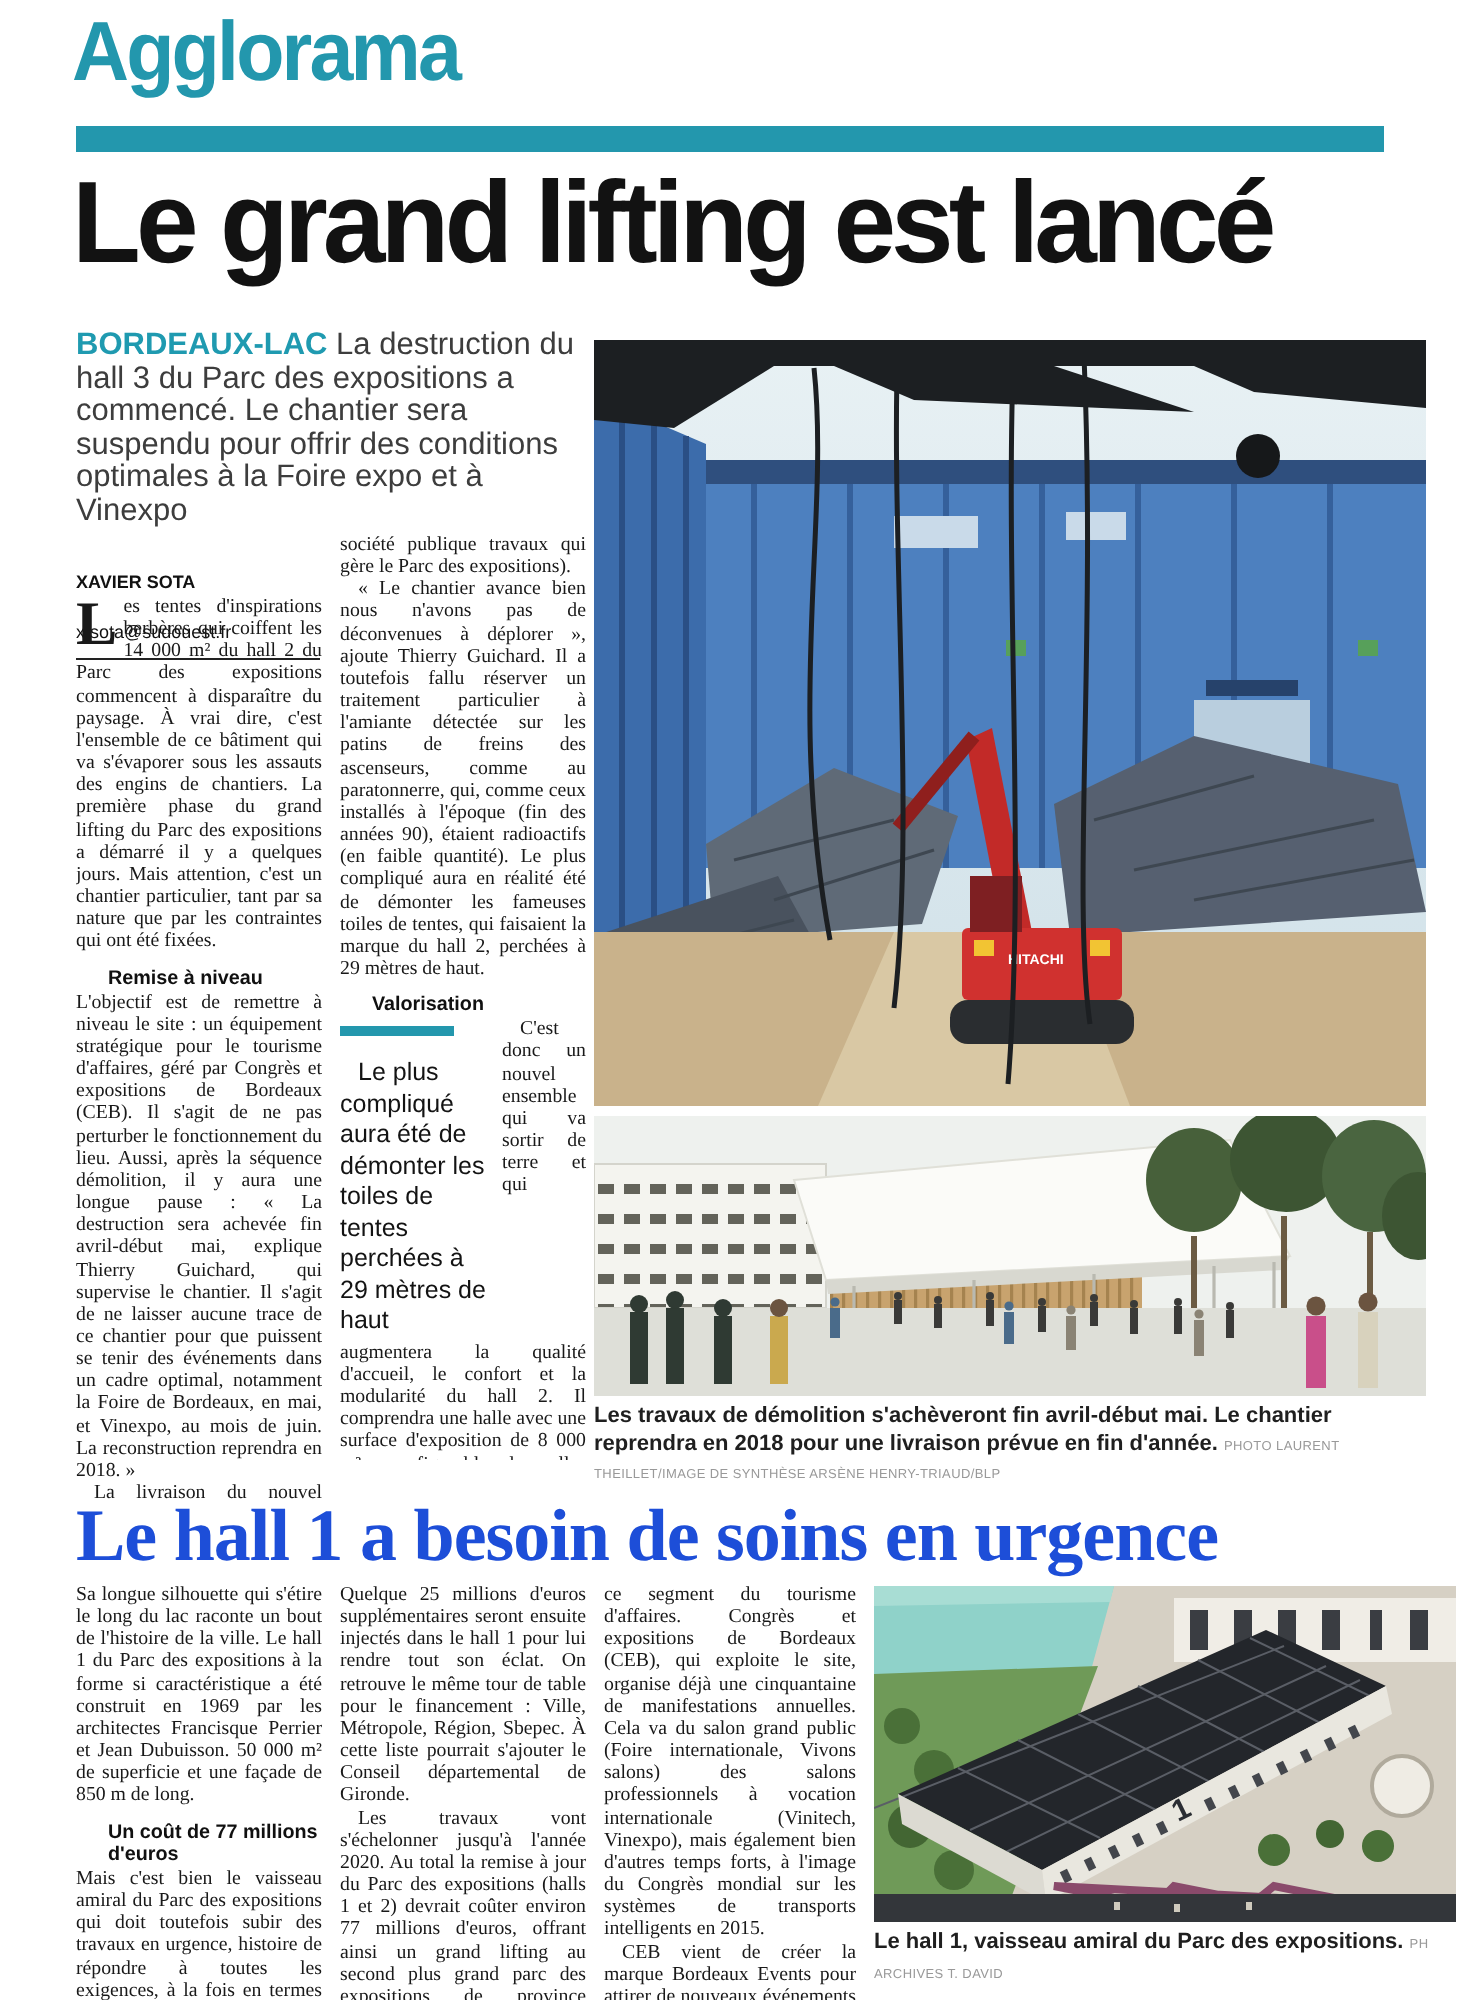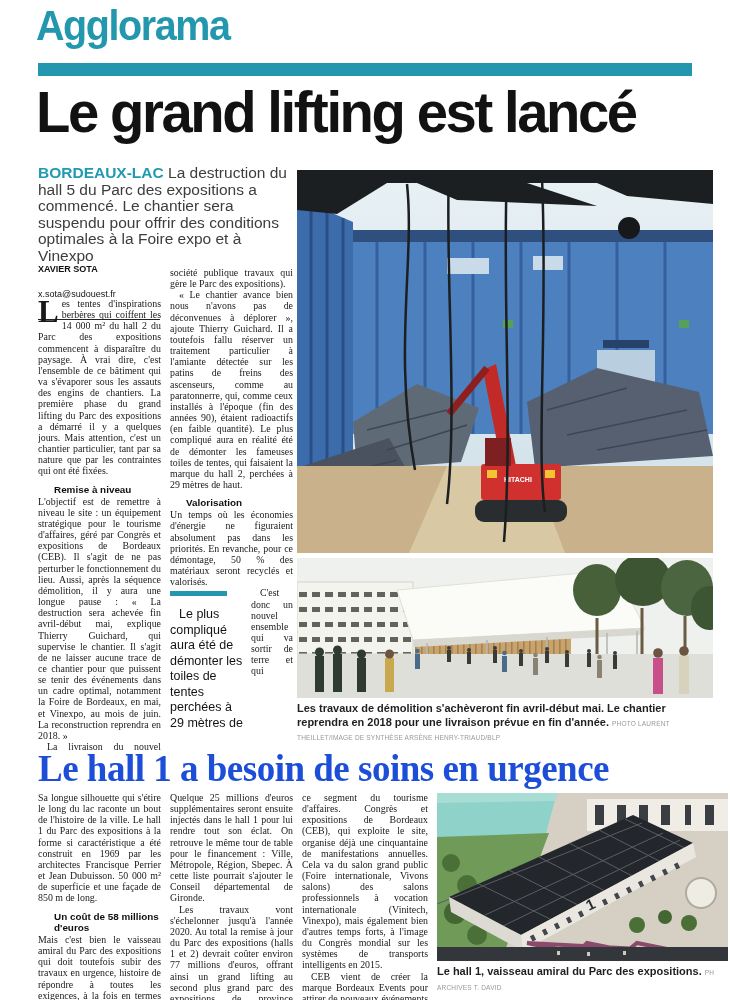--- a/index.html
+++ b/index.html
@@ -12,22 +12,22 @@
   .teal-bar{position:absolute;left:38px;top:63px;width:654px;height:13px;background:#2397ad;}
   .headline1{position:absolute;left:36px;top:78px;width:690px;font-size:58px;font-weight:800;
     color:#121212;letter-spacing:-2.5px;transform:scaleX(.97);transform-origin:left;white-space:nowrap;}
 
   
   .lead{position:absolute;left:38px;top:165px;width:256px;font-size:15.5px;line-height:16.6px;
     color:#3d3d3d;font-weight:500;}
   .kicker{color:#1f9ab0;font-weight:800;}
 
   
-  .byline{position:absolute;left:38px;top:264px;width:122px;border-bottom:1.5px solid #222;
-    padding-bottom:20px;}
+  .byline{position:absolute;left:38px;top:286px;width:122px;border-bottom:1.5px solid #222;
+    padding-bottom:8px;}
   .byline .name{font-size:9px;font-weight:800;color:#111;}
   .byline .mail{font-size:9px;color:#111;text-decoration:none;display:block;margin-top:15px;}
 
   
   .bodycol{position:absolute;font-family:"Liberation Serif",serif;font-size:9.9px;
     line-height:11.15px;text-align:justify;color:#191919;overflow:hidden;}
   .bodycol p{margin:0;}
   .ind{text-indent:9px;}
   .sub{font-family:"Liberation Sans",sans-serif;font-weight:800;font-size:9.9px;
     margin-top:7px !important;margin-bottom:1px !important;text-align:left;color:#101010;padding-left:16px;}
@@ -64,39 +64,38 @@
 </style>
 </head>
 <body>
 
 <div class="page">
 
   <div class="section-title">Agglorama</div>
   <div class="teal-bar"></div>
   <div class="headline1">Le grand lifting est lancé</div>
 
-  <div class="lead"><span class="kicker">BORDEAUX-LAC</span><span> La destruction du hall 5 du Parc des expositions a commencé. Le chantier sera suspendu pour offrir des conditions optimales à la Foire expo et à Vinexpo</span></div>
+  <div class="lead"><span class="kicker">BORDEAUX-LAC</span><span> La destruction du hall 3 du Parc des expositions a commencé. Le chantier sera suspendu pour offrir des conditions optimales à la Foire expo et à Vinexpo</span></div>
 
   <div class="byline">
     <div class="name">XAVIER SOTA</div>
     <a class="mail" href="#">x.sota@sudouest.fr</a>
   </div>
 
   <div class="bodycol a1c1">
     <p><span class="dropcap">L</span><span>es tentes d'inspirations berbères qui coiffent les 14 000 m² du hall 2 du Parc des expositions commencent à disparaître du paysage. À vrai dire, c'est l'ensemble de ce bâtiment qui va s'évaporer sous les assauts des engins de chantiers. La première phase du grand lifting du Parc des expositions a démarré il y a quelques jours. Mais attention, c'est un chantier particulier, tant par sa nature que par les contraintes qui ont été fixées.</span></p>
     <p class="sub">Remise à niveau</p>
     <p>L'objectif est de remettre à niveau le site : un équipement stratégique pour le tourisme d'affaires, géré par Congrès et expositions de Bordeaux (CEB). Il s'agit de ne pas perturber le fonctionnement du lieu. Aussi, après la séquence démolition, il y aura une longue pause : « La destruction sera achevée fin avril-début mai, explique Thierry Guichard, qui supervise le chantier. Il s'agit de ne laisser aucune trace de ce chantier pour que puissent se tenir des événements dans un cadre optimal, notamment la Foire de Bordeaux, en mai, et Vinexpo, au mois de juin. La reconstruction reprendra en 2018. »</p>
     <p class="ind">La livraison du nouvel édifice, confiée à un groupement où l'on retrouve les architectes bordelais Arsène Henry-Triaud et Brochet-Lajus-Peyo, devrait intervenir à la fin de l'année 2018. Montant de l'opération pour le seul hall 2 : 30 millions d'euros, financés par la Ville, la Métropole, la Région et la Société bordelaise des équipements publics d'expositions et de congrès (Sbepec,</p>
   </div>
 
   <div class="bodycol a1c2">
     <p>société publique travaux qui gère le Parc des expositions).</p>
     <p class="ind">« Le chantier avance bien nous n'avons pas de déconvenues à déplorer », ajoute Thierry Guichard. Il a toutefois fallu réserver un traitement particulier à l'amiante détectée sur les patins de freins des ascenseurs, comme au paratonnerre, qui, comme ceux installés à l'époque (fin des années 90), étaient radioactifs (en faible quantité). Le plus compliqué aura en réalité été de démonter les fameuses toiles de tentes, qui faisaient la marque du hall 2, perchées à 29 mètres de haut.</p>
     <p class="sub">Valorisation</p>
-    <p>Un temps où les économies d'énergie ne figuraient absolument pas dans les priorités. En revanche, pour ce démontage, 50 % des matériaux seront recyclés et valorisés.</p>
     <p class="ind">
       <span class="pullquote">
         <span class="pq-bar" style="display:block"></span>
         <span class="pq-text" style="display:block">Le plus compliqué aura été de démonter les toiles de tentes perchées à 29 mètres de haut</span>
       </span><span>C'est donc un nouvel ensemble qui va sortir de terre et qui augmentera la qualité d'accueil, le confort et la modularité du hall 2. Il comprendra une halle avec une surface d'exposition de 8 000 m² reconfigurable, des salles de réunions, de commissions – modulables elles aussi –, des espaces de service et de logistique et une liaison avec le hall 1 (lire ci dessous). Le parvis d'accueil du public sera totalement repensé et proposera une nouvelle façade urbaine sur le cours Charles-Bricaud avec un accès direct à la station de tramway.</span>
     </p>
   </div>
 
   <div class="photo photo1">
     <svg width="416" height="383" viewBox="0 0 416 383">
@@ -265,21 +264,21 @@
       </g>
     </svg>
   </div>
 
   <div class="caption cap1"><span>Les travaux de démolition s'achèveront fin avril-début mai. Le chantier reprendra en 2018 pour une livraison prévue en fin d'année. </span><span class="credit">PHOTO LAURENT THEILLET/IMAGE DE SYNTHÈSE ARSÈNE HENRY-TRIAUD/BLP</span></div>
 
   <div class="headline2">Le hall 1 a besoin de soins en urgence</div>
 
   <div class="bodycol a2c1">
     <p>Sa longue silhouette qui s'étire le long du lac raconte un bout de l'histoire de la ville. Le hall 1 du Parc des expositions à la forme si caractéristique a été construit en 1969 par les architectes Francisque Perrier et Jean Dubuisson. 50 000 m² de superficie et une façade de 850 m de long.</p>
-    <p class="sub">Un coût de 58 millions d'euros</p>
+    <p class="sub">Un coût de 77 millions d'euros</p>
     <p>Mais c'est bien le vaisseau amiral du Parc des expositions qui doit toutefois subir des travaux en urgence, histoire de répondre à toutes les exigences, à la fois en termes de normes comme de confort pour les exposants. 5 millions d'euros vont être ainsi insufflés pour procéder aux travaux les plus urgents.</p>
   </div>
   <div class="bodycol a2c2">
     <p>Quelque 25 millions d'euros supplémentaires seront ensuite injectés dans le hall 1 pour lui rendre tout son éclat. On retrouve le même tour de table pour le financement : Ville, Métropole, Région, Sbepec. À cette liste pourrait s'ajouter le Conseil départemental de Gironde.</p>
     <p class="ind">Les travaux vont s'échelonner jusqu'à l'année 2020. Au total la remise à jour du Parc des expositions (halls 1 et 2) devrait coûter environ 77 millions d'euros, offrant ainsi un grand lifting au second plus grand parc des expositions de province (derrière Lyon).</p>
 
   </div>
   <div class="bodycol a2c3">
     <p>ce segment du tourisme d'affaires. Congrès et expositions de Bordeaux (CEB), qui exploite le site, organise déjà une cinquantaine de manifestations annuelles. Cela va du salon grand public (Foire internationale, Vivons salons) des salons professionnels à vocation internationale (Vinitech, Vinexpo), mais également bien d'autres temps forts, à l'image du Congrès mondial sur les systèmes de transports intelligents en 2015.</p>
     <p class="ind">CEB vient de créer la marque Bordeaux Events pour attirer de nouveaux événements d'envergure internationale et se positionner dans le top 3 des métropoles françaises.</p>

